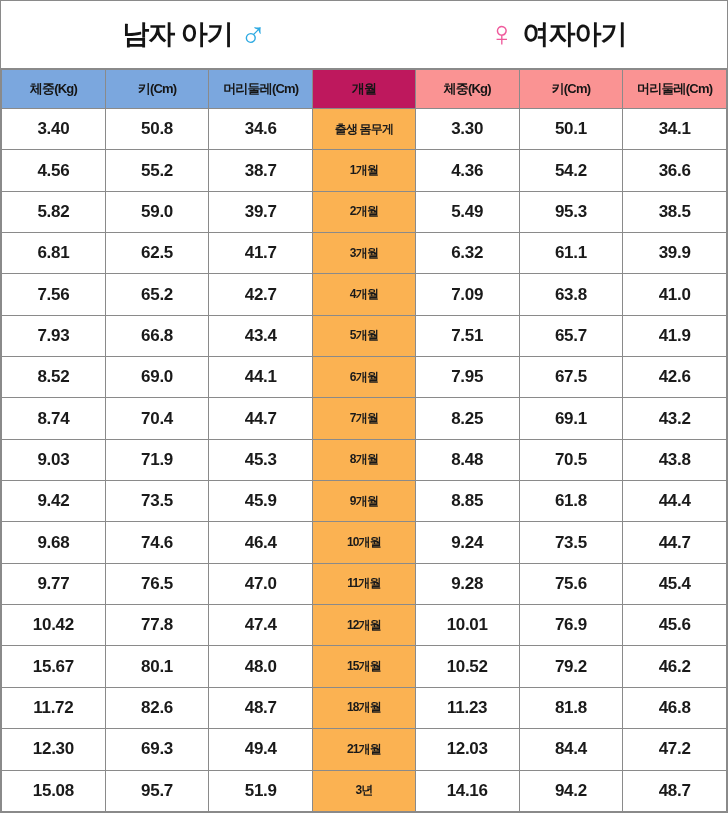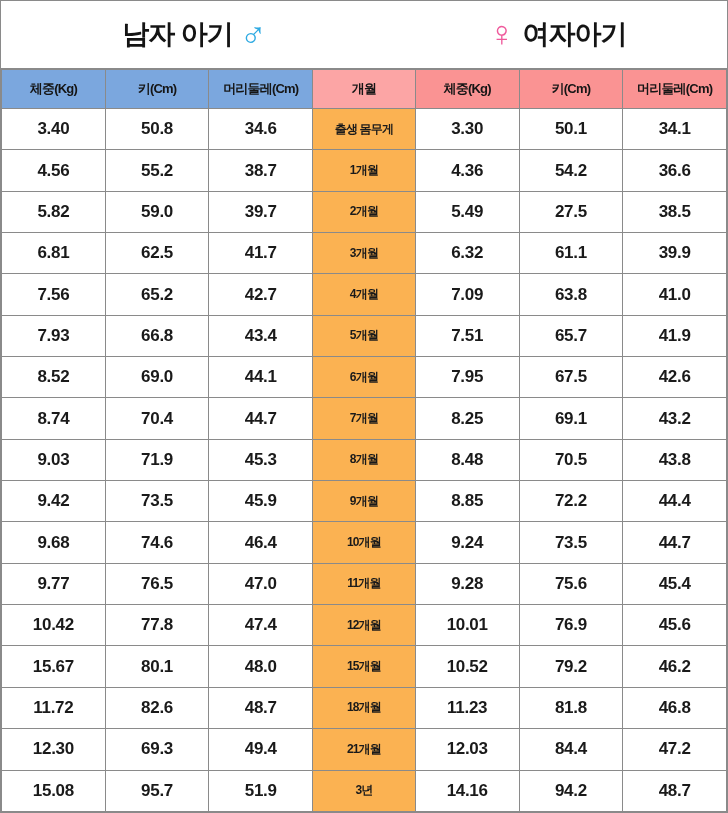--- a/index.html
+++ b/index.html
@@ -79,21 +79,21 @@
 
   thead th {
     height: 38px;
     font-size: 13px;
     font-weight: bold;
     letter-spacing: -0.8px;
     color: #151515;
   }
   th.boy-head   { background: #7ba7de; }
   th.girl-head  { background: #fa9393; }
-  th.month-head { background: #fca5a5; }
+  th.month-head { background: #be185d; }
 
   tbody td {
     height: 38px;
     font-size: 17px;
     font-weight: bold;
     letter-spacing: -0.3px;
     color: #1a1a1a;
     background: #ffffff;
   }
   tbody td.month-cell {
@@ -161,21 +161,21 @@
           <td>4.36</td>
           <td>54.2</td>
           <td>36.6</td>
         </tr>
         <tr>
           <td>5.82</td>
           <td>59.0</td>
           <td>39.7</td>
           <td class="month-cell">2개월</td>
           <td>5.49</td>
-          <td>27.5</td>
+          <td>95.3</td>
           <td>38.5</td>
         </tr>
         <tr>
           <td>6.81</td>
           <td>62.5</td>
           <td>41.7</td>
           <td class="month-cell">3개월</td>
           <td>6.32</td>
           <td>61.1</td>
           <td>39.9</td>
@@ -224,21 +224,21 @@
           <td>8.48</td>
           <td>70.5</td>
           <td>43.8</td>
         </tr>
         <tr>
           <td>9.42</td>
           <td>73.5</td>
           <td>45.9</td>
           <td class="month-cell">9개월</td>
           <td>8.85</td>
-          <td>72.2</td>
+          <td>61.8</td>
           <td>44.4</td>
         </tr>
         <tr>
           <td>9.68</td>
           <td>74.6</td>
           <td>46.4</td>
           <td class="month-cell">10개월</td>
           <td>9.24</td>
           <td>73.5</td>
           <td>44.7</td>

